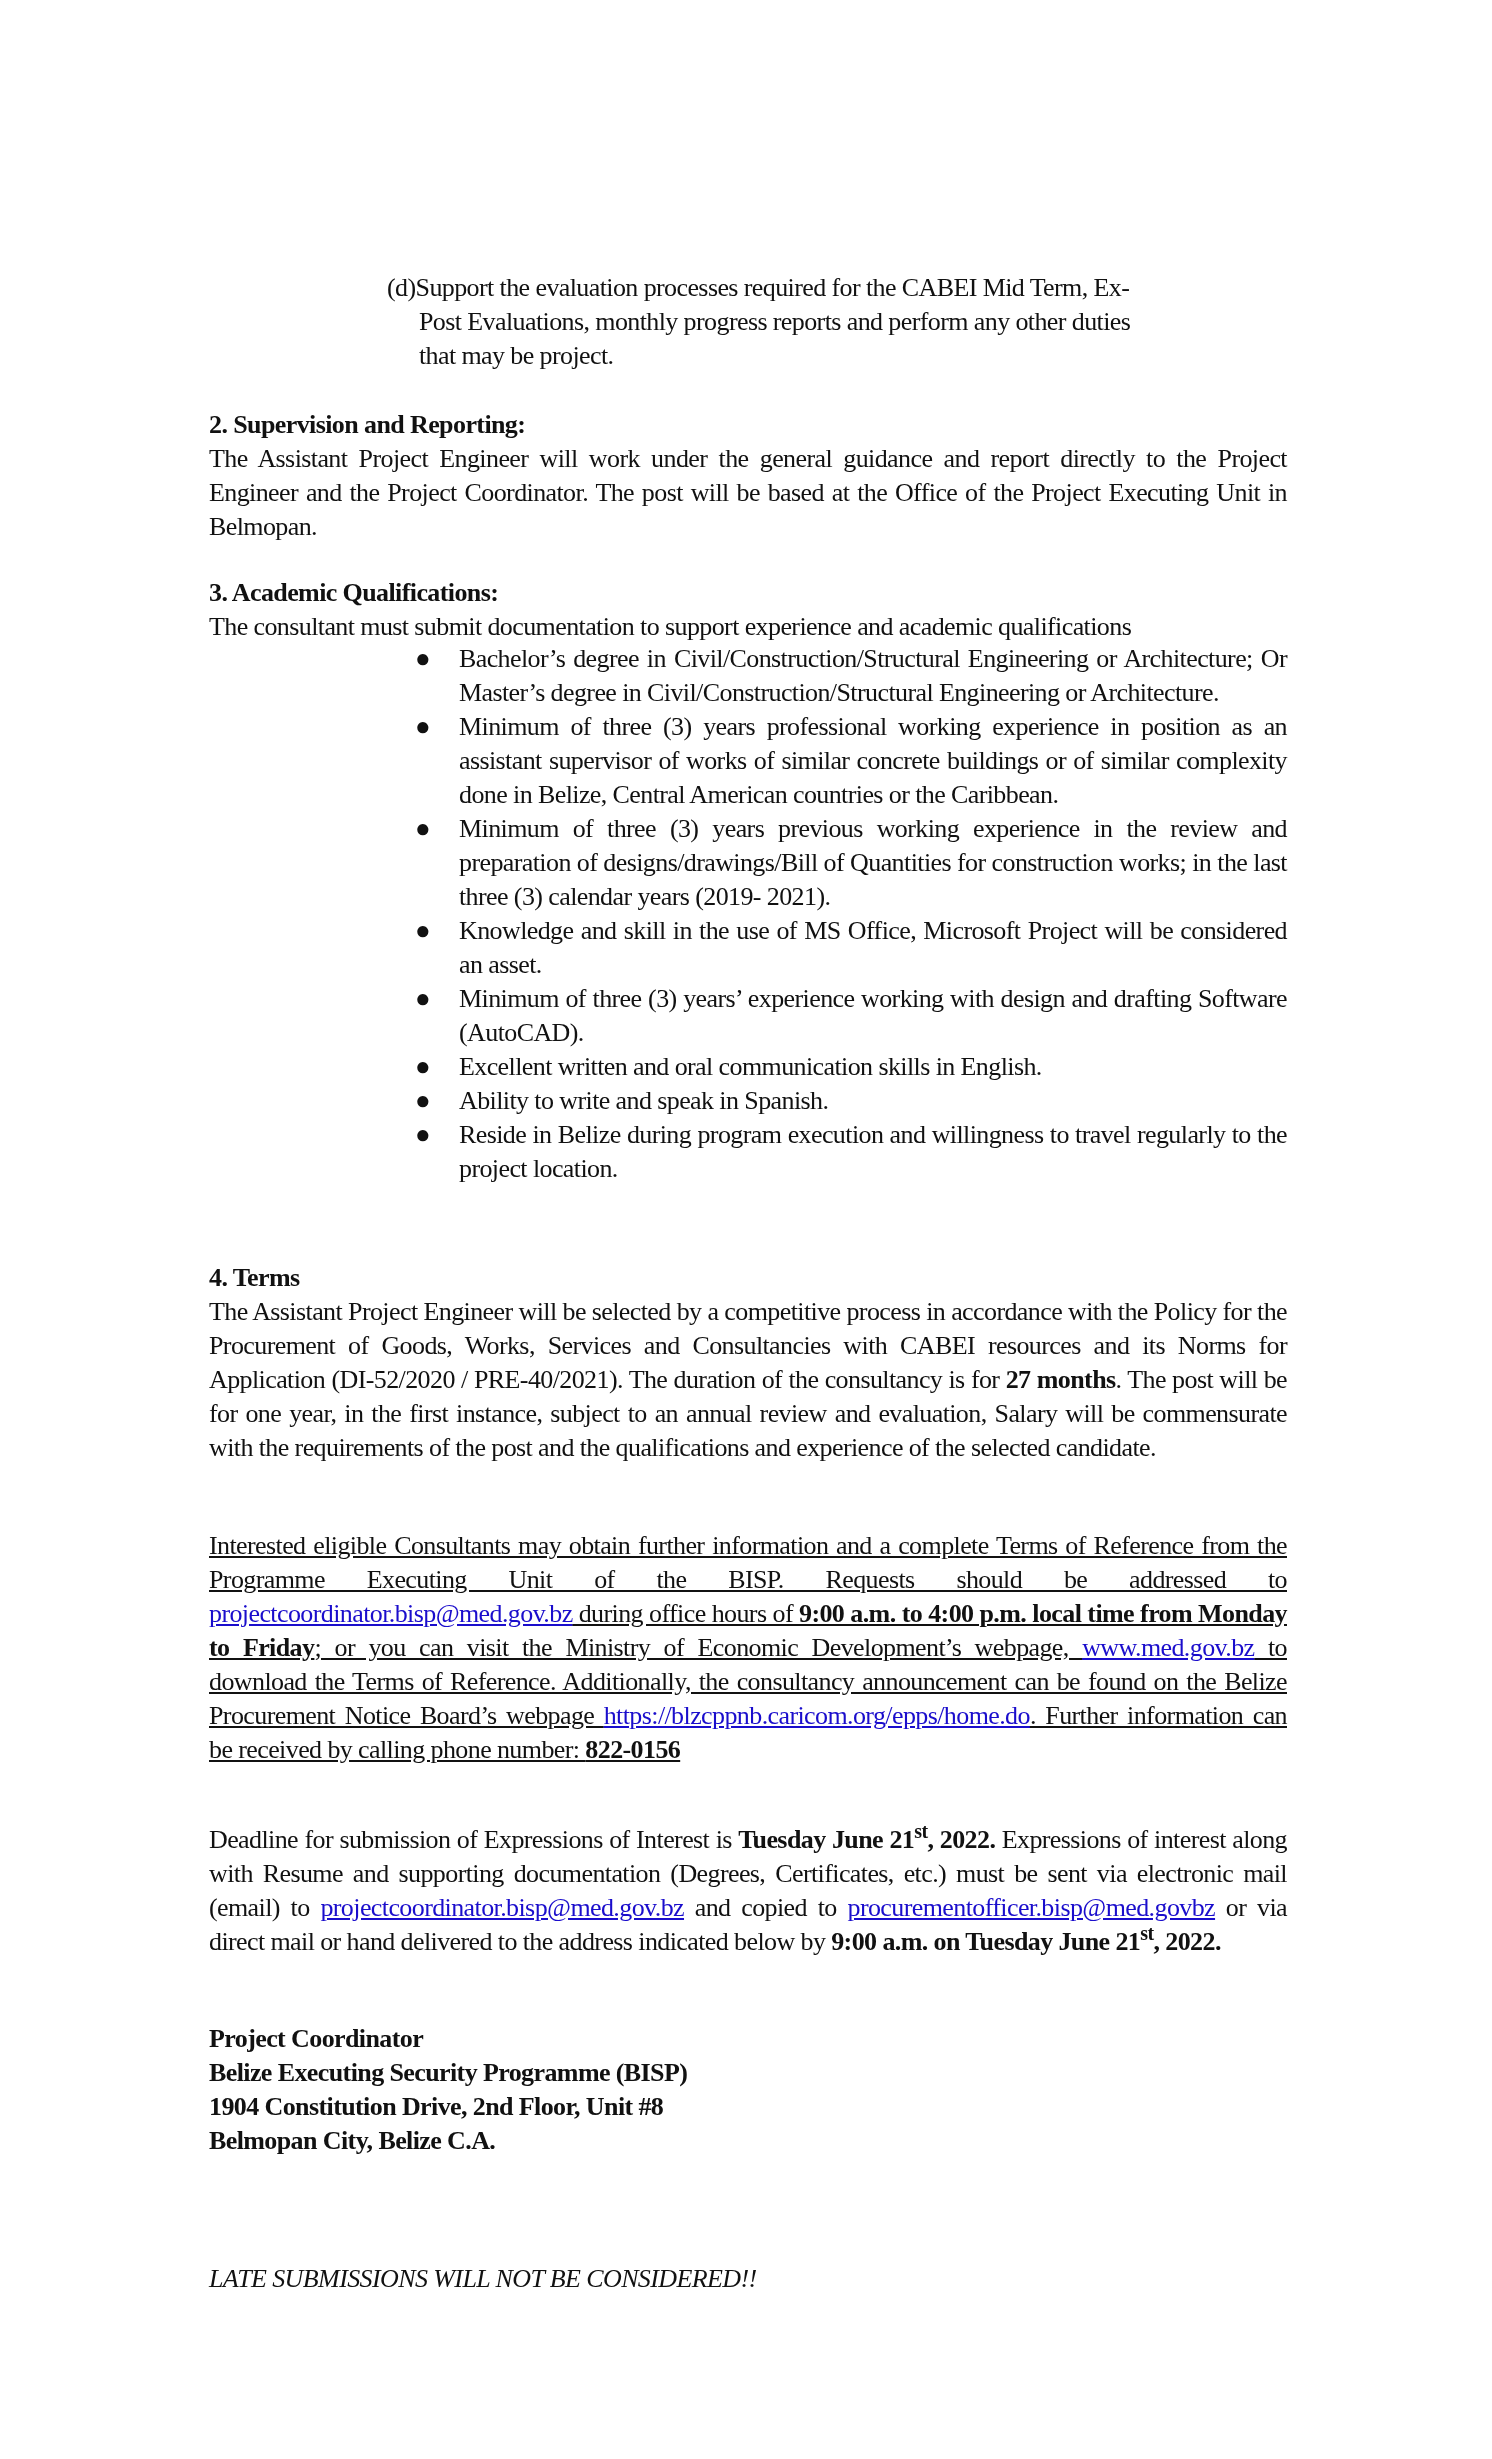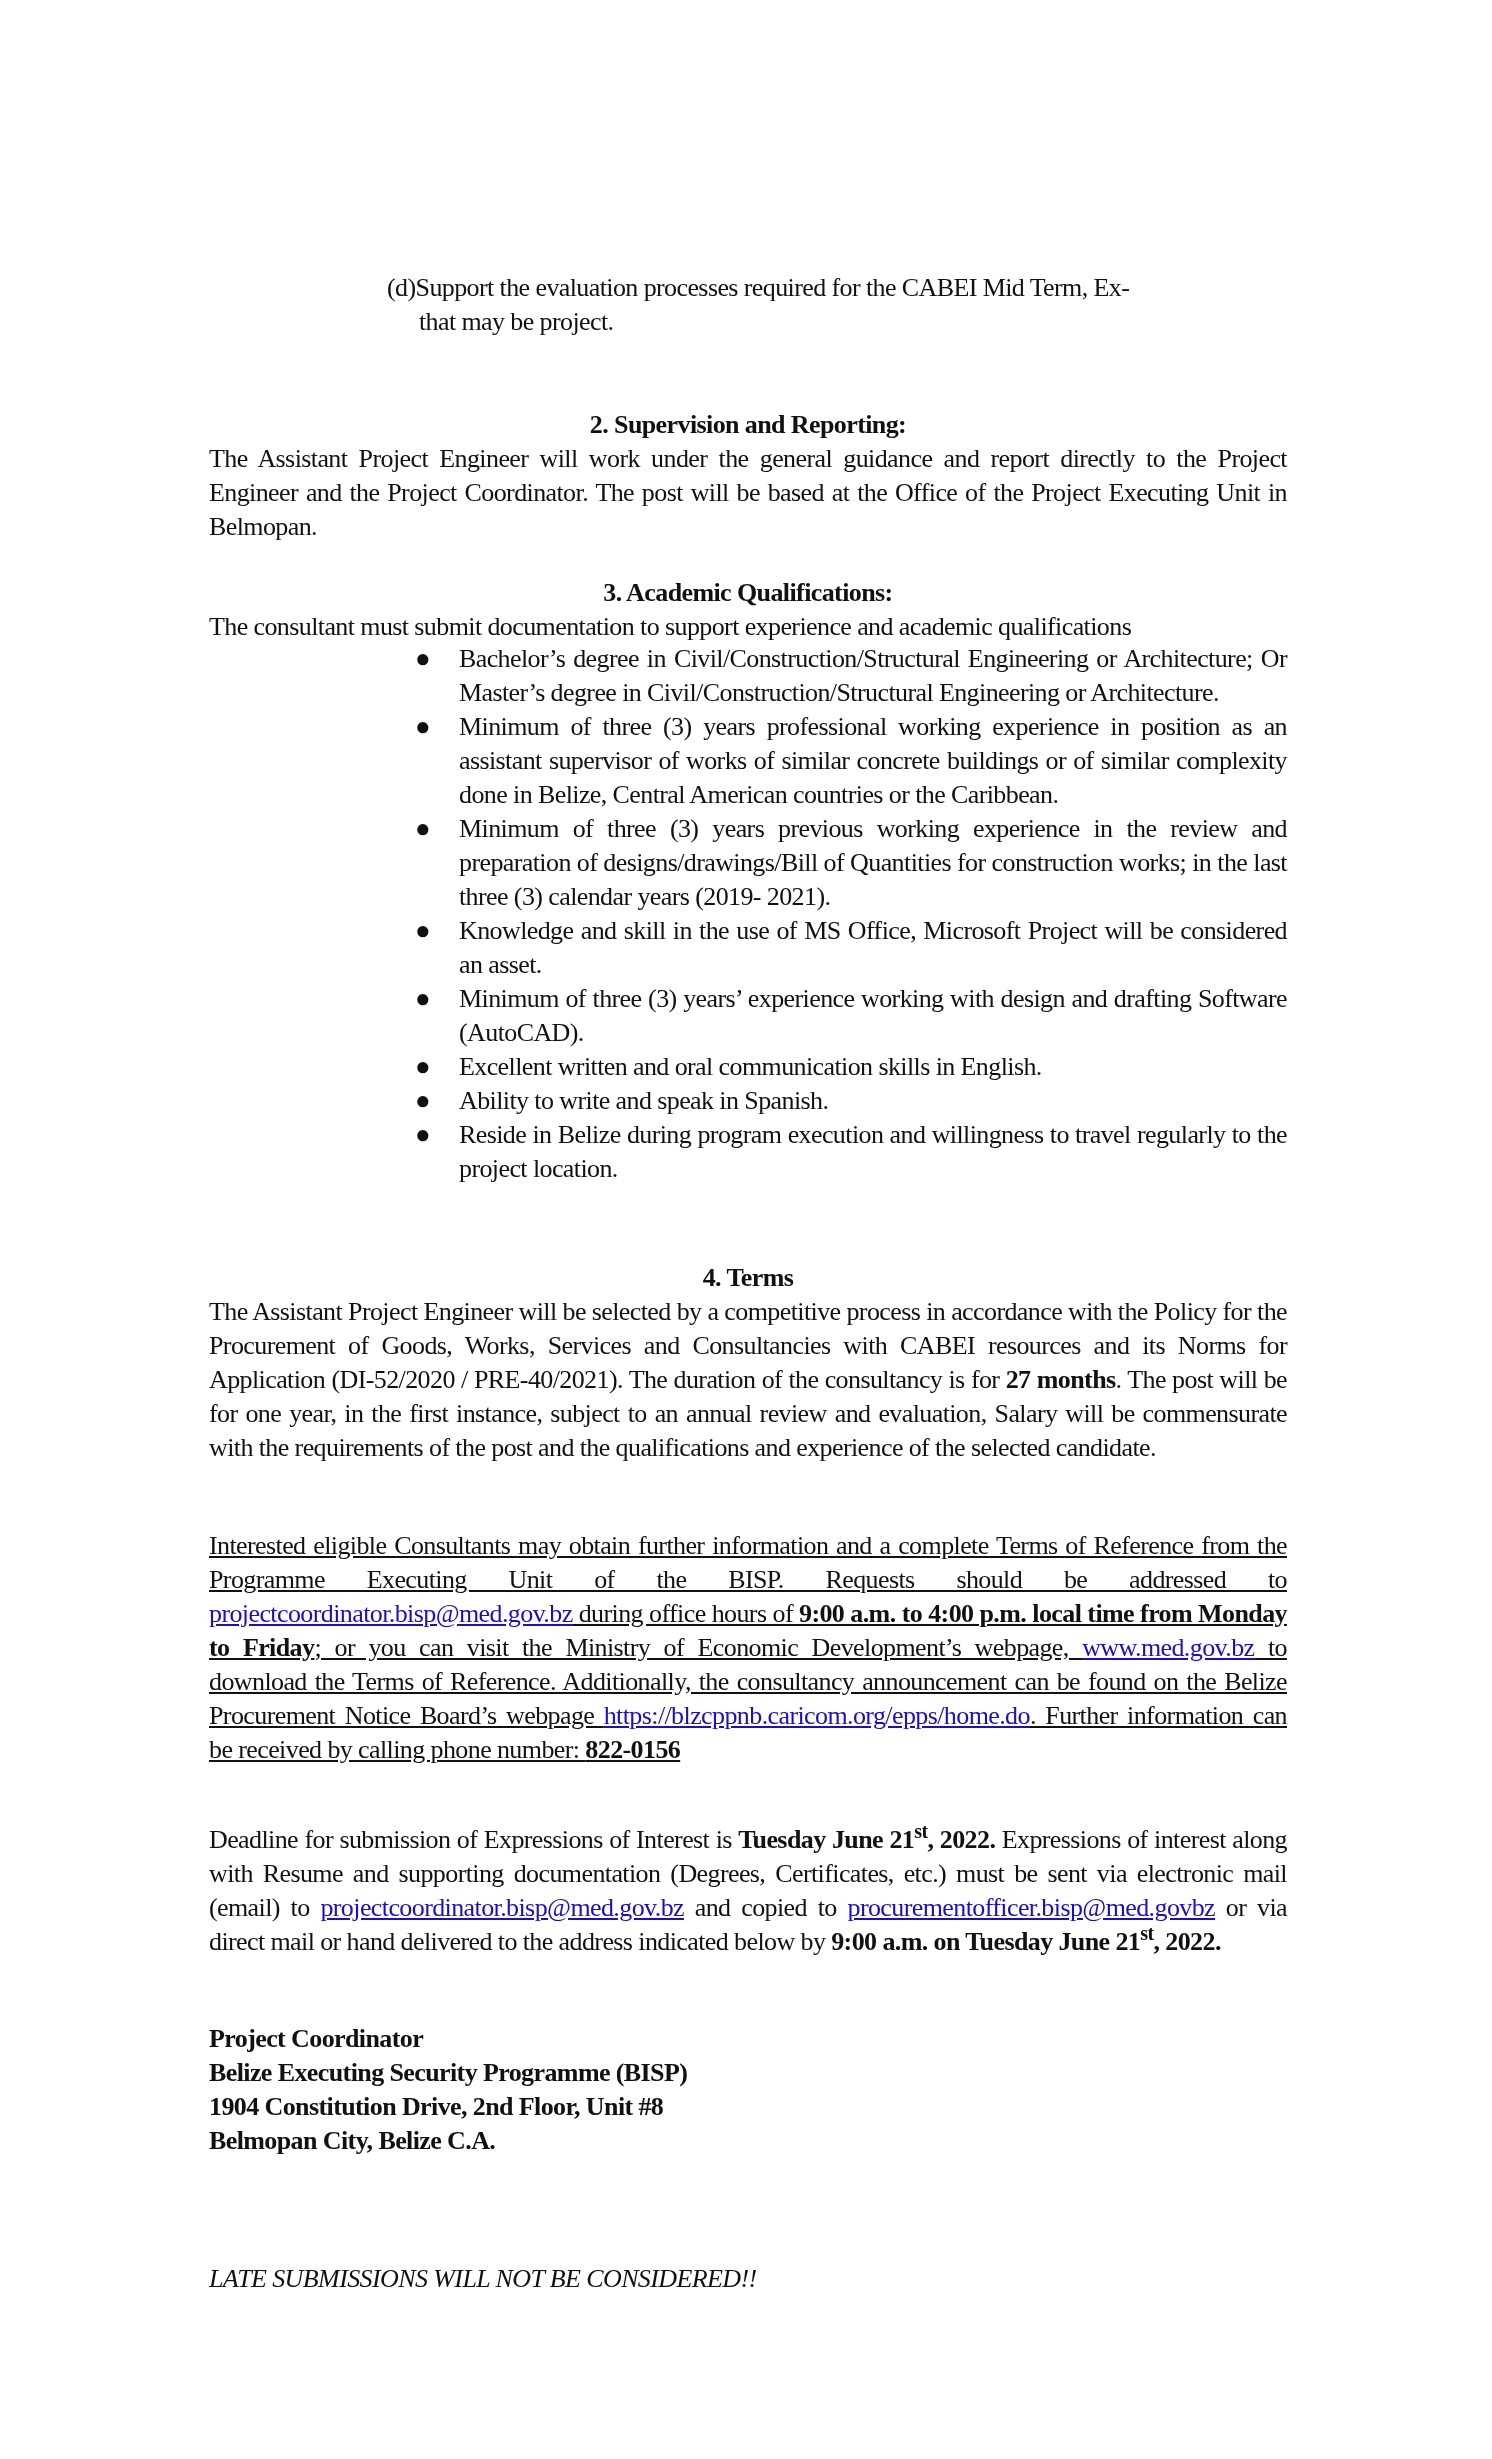--- a/index.html
+++ b/index.html
@@ -8,35 +8,36 @@
     font-family: "Liberation Serif", "DejaVu Serif", serif;
     color: #111111;
   }
   .page { position: absolute; left: 0; top: 0; width: 1343px; height: 2459px; }
   .txt { font-size: 26px; line-height: 34px; letter-spacing: -0.6px; }
   .block { position: absolute; left: 209px; width: 1078px; }
   .just { text-align: justify; }
   .b { font-weight: bold; }
   .i { font-style: italic; }
   a.link { color: #1a0dcc; text-decoration: underline; }
-  .head { font-weight: bold; text-align: center; }
+  .head { font-weight: bold; }
   ul.quals { list-style: none; margin: 0; padding: 0; position: absolute; left: 415px; width: 872px; top: 642px; }
   ul.quals li { position: relative; padding-left: 44px; margin-bottom: 0; }
   ul.quals li .bullet { position: absolute; left: 0; top: 0; }
   sup { font-size: 20px; line-height: 0; }
 </style>
 </head>
 <body>
 
 <div class="page">
 
   <div class="txt" style="position:absolute; left:387px; top:271px; width:903px;">
     <div>
       <span>(d)</span><span>Support the evaluation processes required for the CABEI Mid Term, Ex-</span>
     </div>
+    <div style="padding-left:32px;">Post Evaluations, monthly progress reports and perform any other duties</div>
     <div style="padding-left:32px;">that may be project.</div>
   </div>
 
   <div class="block txt" style="top:408px;">
     <div class="head">2.  Supervision and Reporting:</div>
     <div class="just">The Assistant Project Engineer will work under the general guidance and  report directly to the Project Engineer and the Project Coordinator.  The post will be based at  the Office of the Project Executing Unit in Belmopan.</div>
   </div>
 
   <div class="block txt" style="top:576px;">
     <div class="head">3.  Academic Qualifications:</div>

